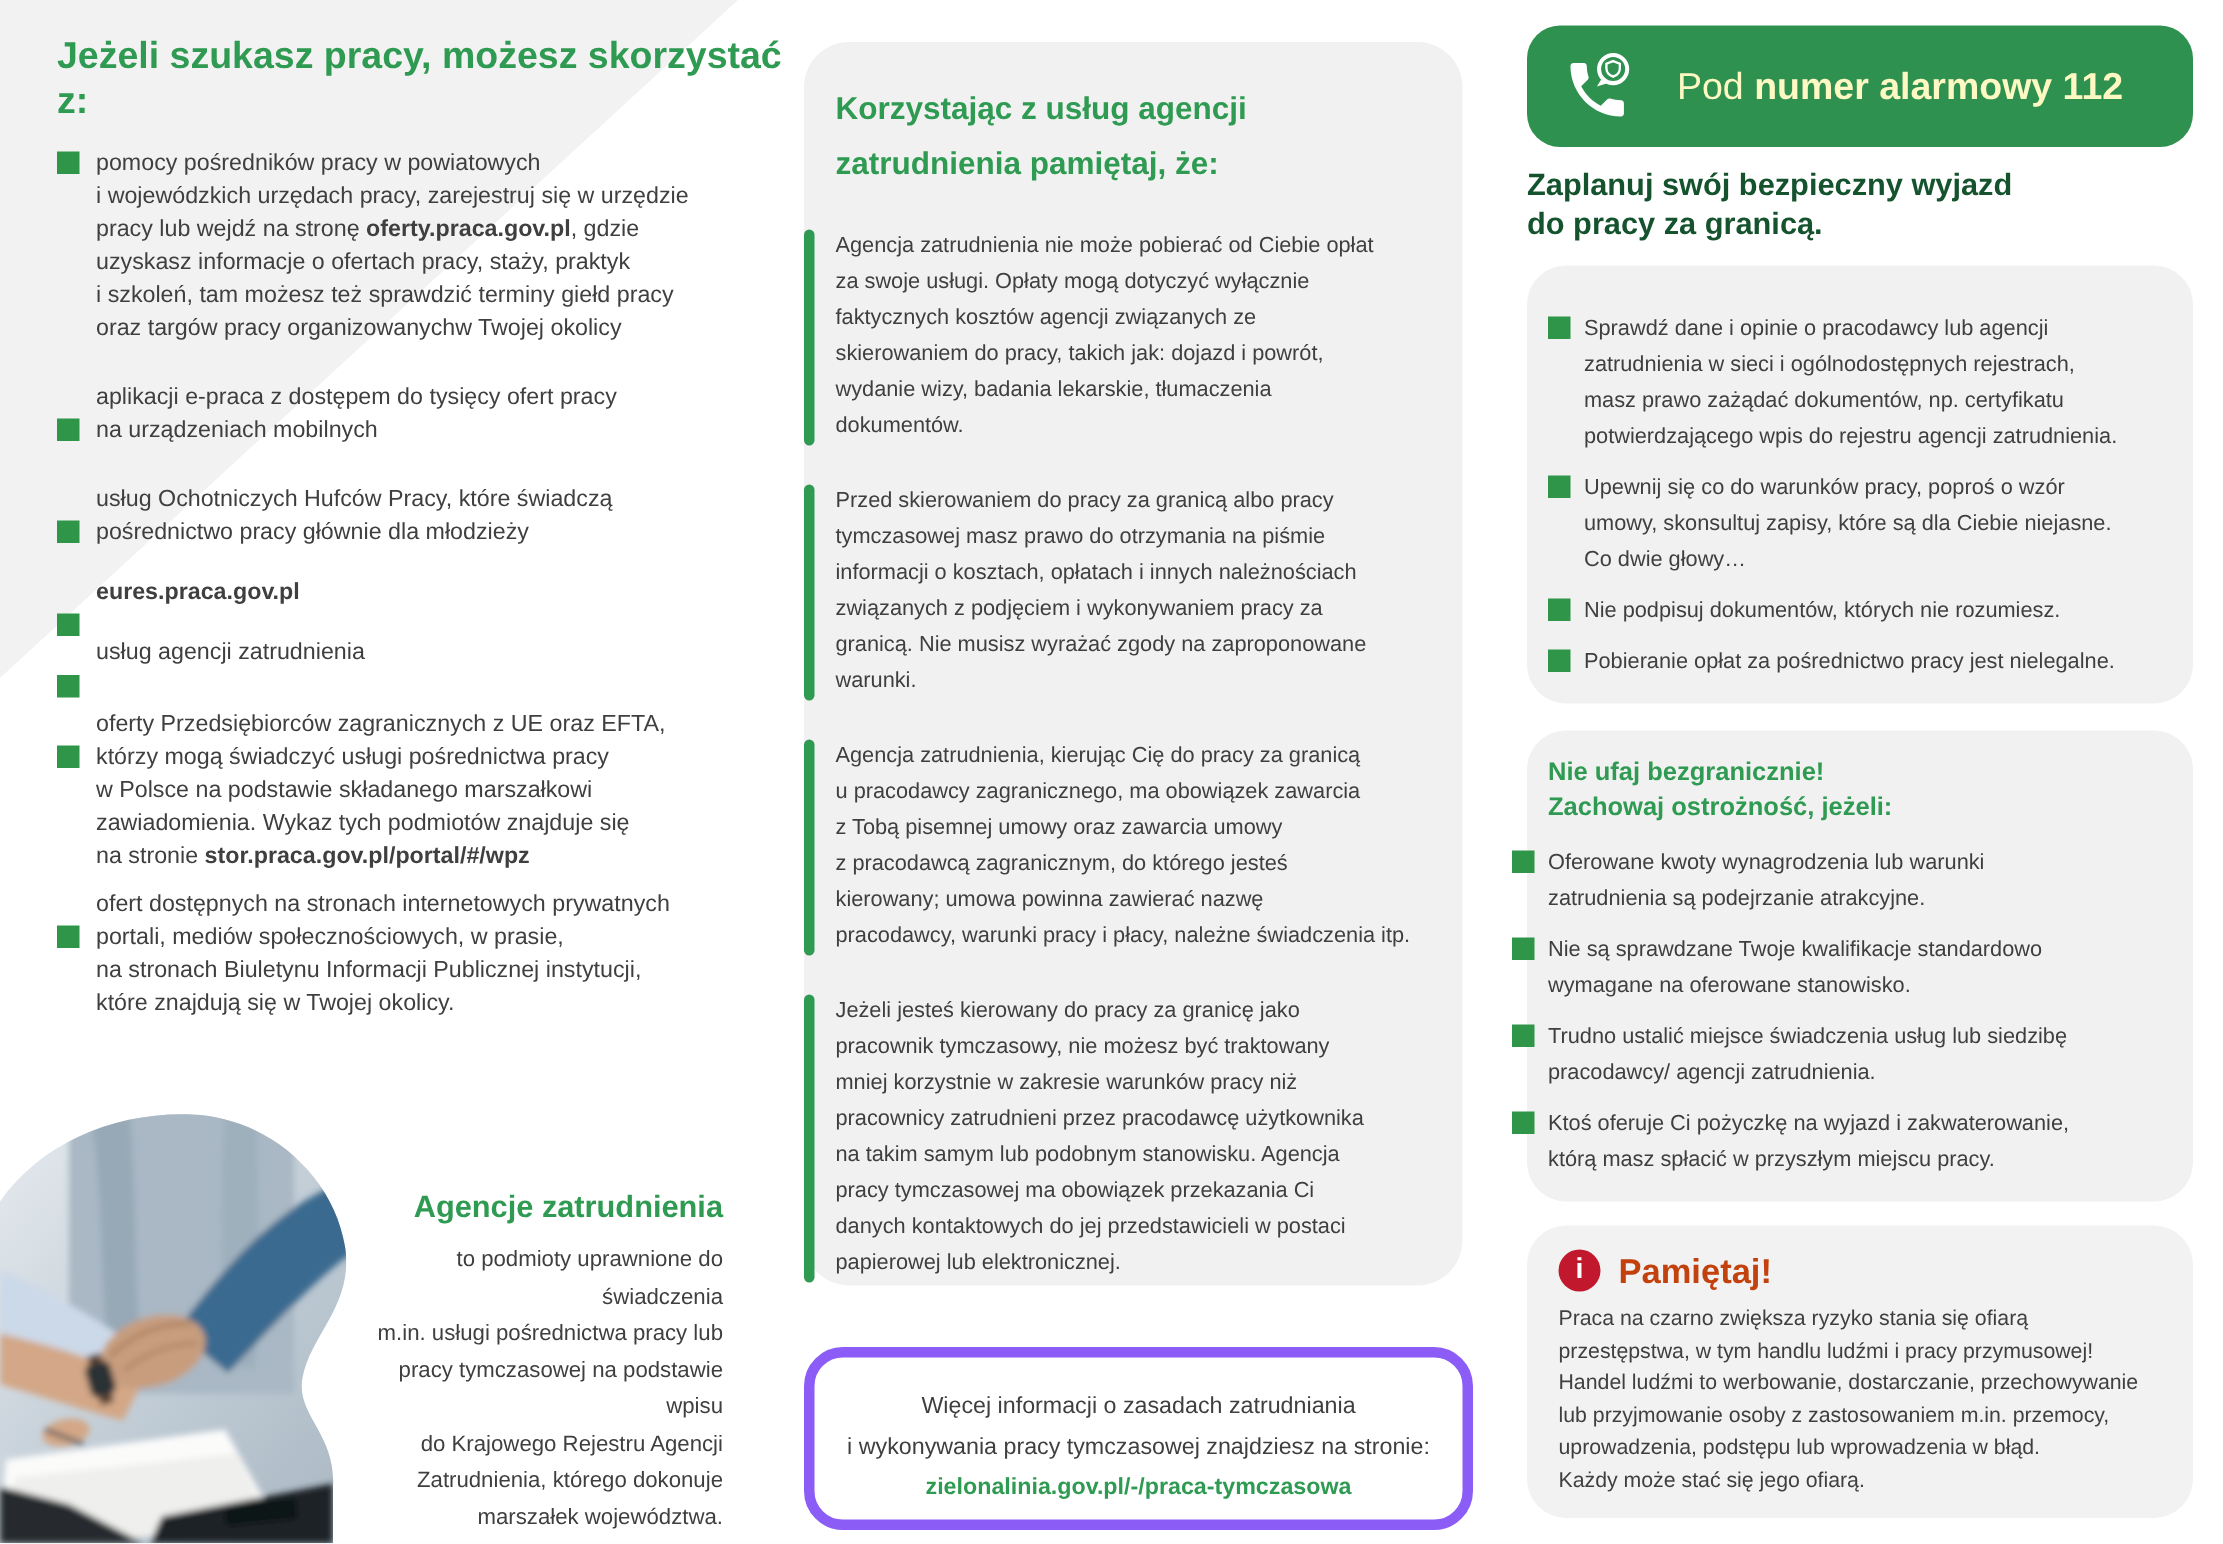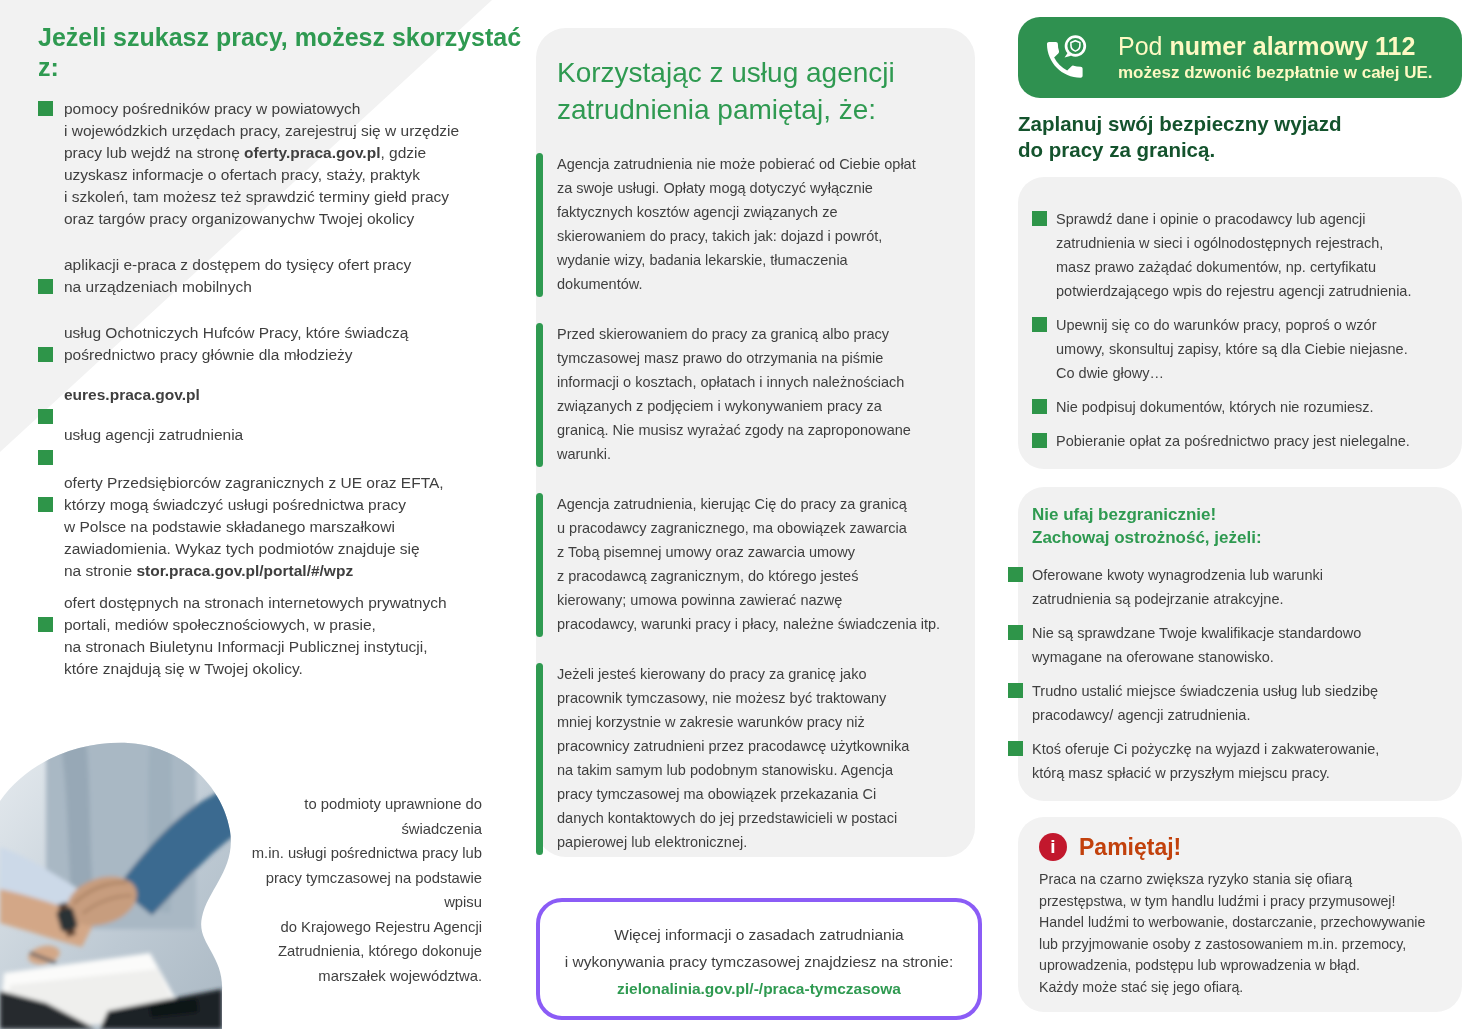--- a/index.html
+++ b/index.html
@@ -29,26 +29,26 @@
   
   .agencies{position:absolute;left:236px;top:792px;width:246px;text-align:right;
             font-size:14.8px;line-height:24.5px;}
   .agencies h2{margin:0 0 10px;font-size:20.5px;line-height:26px;color:#2f9a51;font-weight:bold;}
   .glink{color:#2f9a51;font-weight:bold;text-decoration:none;display:inline-block;}
 
   
   .col-mid{position:absolute;left:536px;top:28px;width:446px;}
   .mid-box{width:439px;height:829px;box-sizing:border-box;background:#f1f1f1;border-radius:30px;
            padding:26px 8px 24px 0;}
-  .mid-box h2{margin:0 0 0 21px;font-size:28px;line-height:37px;color:#2f9a51;font-weight:normal;}
+  .mid-box h2{margin:0 0 0 21px;font-size:21px;line-height:37px;color:#2f9a51;font-weight:bold;}
   .mpara{position:relative;margin-top:26px;padding-left:21px;font-size:14.5px;line-height:24px;}
   .mpara:first-of-type{margin-top:24px;}
   .mpara p{margin:0;}
   .pill{position:absolute;left:0;top:1px;bottom:-1px;width:7px;border-radius:4px;background:#2f9a51;}
-  .info-box{margin-top:41px;width:446px;height:122px;box-sizing:border-box;border:4px solid #8b5cf6;
+  .info-box{margin-top:41px;width:446px;height:122px;box-sizing:border-box;border:7px solid #8b5cf6;
             border-radius:26px;text-align:center;padding:19px 10px;font-size:15.5px;line-height:27px;}
   .info-box p{margin:0;}
 
   
   .col-right{position:absolute;left:1018px;top:17px;width:444px;}
   .banner{height:81px;background:#2f9150;border-radius:22px;color:#fef9c3;display:flex;
           align-items:center;padding-left:22px;box-sizing:border-box;}
   .banner svg{width:50px;height:50px;flex:none;}
   .banner-text{margin-left:28px;}
   .banner-l1{font-size:25px;line-height:30px;}
@@ -165,20 +165,21 @@
         <path d="M4 234 L150 214 L178 264 L0 278 Z" fill="#fbfbfa"></path>
         <path d="M10 246 L158 230 L182 282 L2 290 Z" fill="#efefed"></path>
         <path d="M0 252 L46 264 L96 290 L0 290 Z" fill="#272b2e"></path>
         <path d="M108 272 L222 250 L222 290 L100 290 Z" fill="#1e2225"></path>
         <rect x="150" y="262" width="48" height="14" rx="3" fill="#0f1214" transform="rotate(-6 174 269)"></rect>
       </g>
     </g>
   </svg>
 
   <section class="agencies">
+    <h2>Agencje zatrudnienia</h2>
     <p class="pl" style="margin:0">to podmioty uprawnione do świadczenia
 m.in. usługi pośrednictwa pracy lub
 pracy tymczasowej na podstawie wpisu
 do Krajowego Rejestru Agencji
 Zatrudnienia, którego dokonuje
 marszałek województwa.</p>
 
   </section>
 
   <section class="col-mid">
@@ -234,21 +235,20 @@
   <section class="col-right">
     <div class="banner">
       <svg viewBox="0 0 48 48" aria-hidden="true">
         <path transform="translate(1,3) scale(1.9)" fill="#fff" d="M6.62 10.79c1.44 2.83 3.76 5.14 6.59 6.59l2.2-2.2c.27-.27.67-.36 1.02-.24 1.12.37 2.33.57 3.57.57.55 0 1 .45 1 1V20c0 .55-.45 1-1 1-9.39 0-17-7.61-17-17 0-.55.45-1 1-1h3.5c.55 0 1 .45 1 1 0 1.25.2 2.45.57 3.57.11.35.03.74-.25 1.02l-2.2 2.2z"></path>
         <circle cx="34" cy="12.5" r="9" fill="none" stroke="#fff" stroke-width="2.6"></circle>
         <path d="M26.8 18.6 l-3.2 5 6.2 -1.8 z" fill="#fff"></path>
         <path d="M34 7.4 l4.3 1.7 v2.9 c0 2.7 -1.7 4.5 -4.3 5.4 c-2.6 -.9 -4.3 -2.7 -4.3 -5.4 v-2.9 z" fill="none" stroke="#fff" stroke-width="1.5"></path>
       </svg>
       <div class="banner-text">
         <div class="banner-l1"><span>Pod </span><b>numer alarmowy 112</b></div>
-        <div class="banner-l2">możesz dzwonić bezpłatnie w całej UE.</div>
       </div>
     </div>
 
     <h2 class="r-head pl">Zaplanuj swój bezpieczny wyjazd
 do pracy za granicą.</h2>
 
     <div class="gbox b1">
       <div class="rb first">
           <span class="sq"></span>
           <p class="pl">Sprawdź dane i opinie o pracodawcy lub agencji

